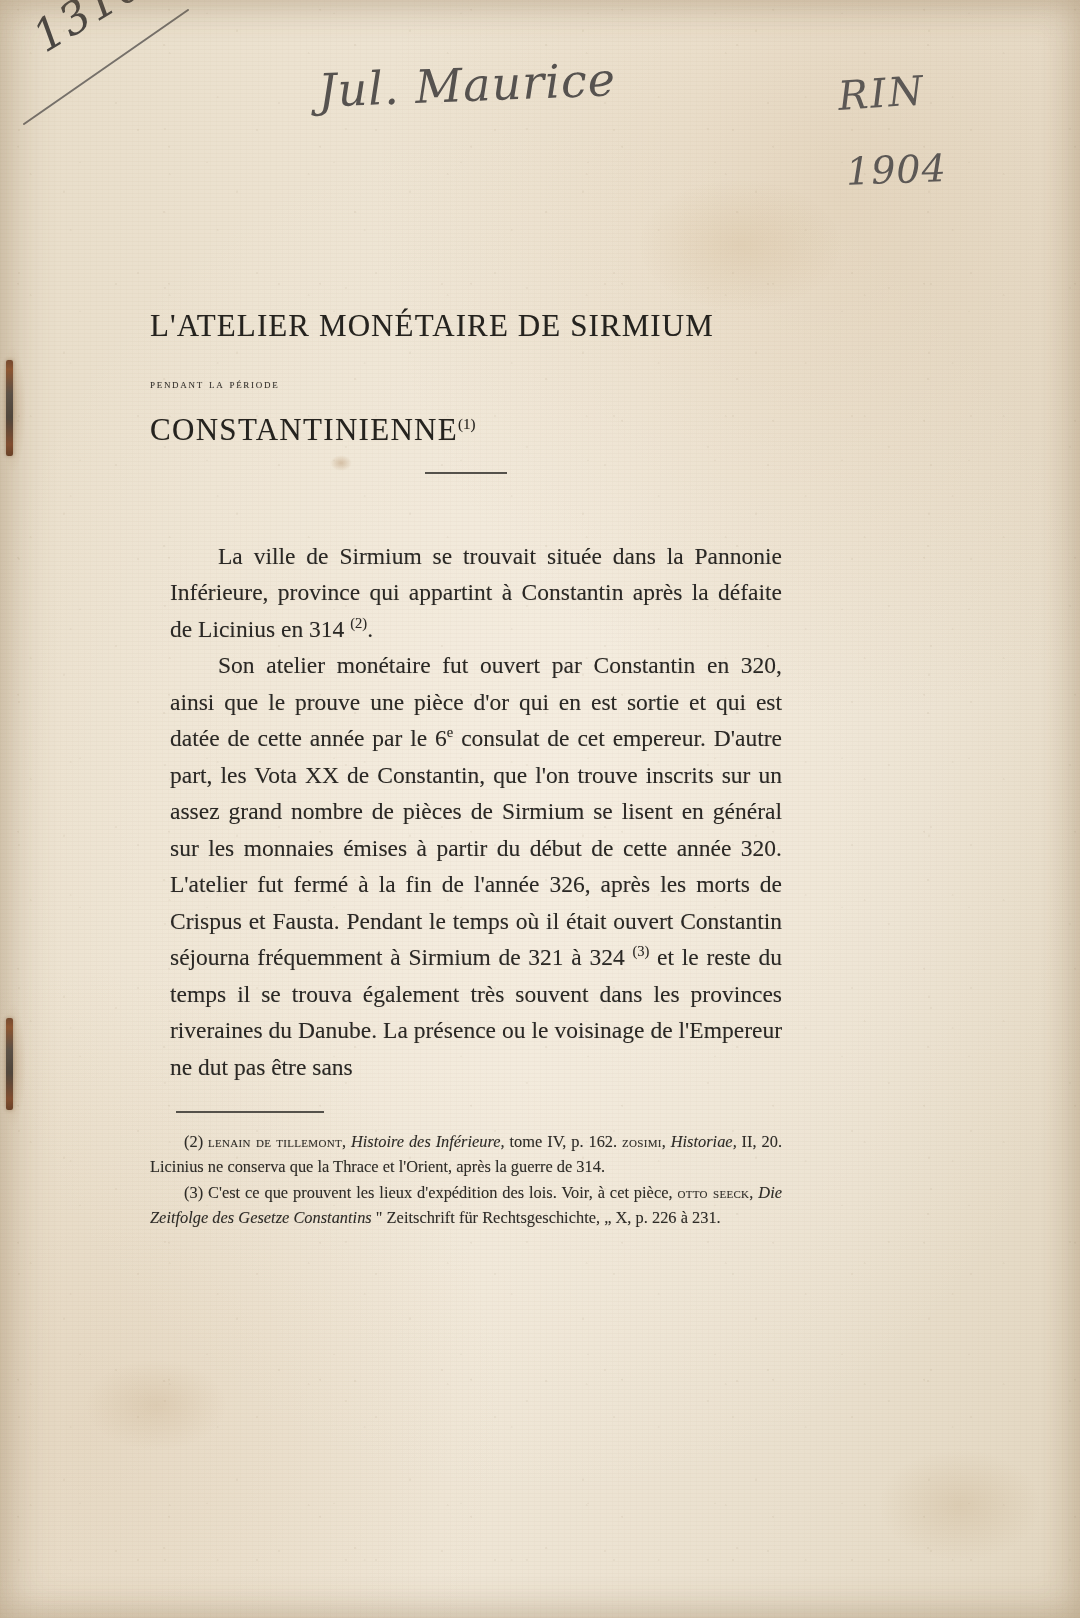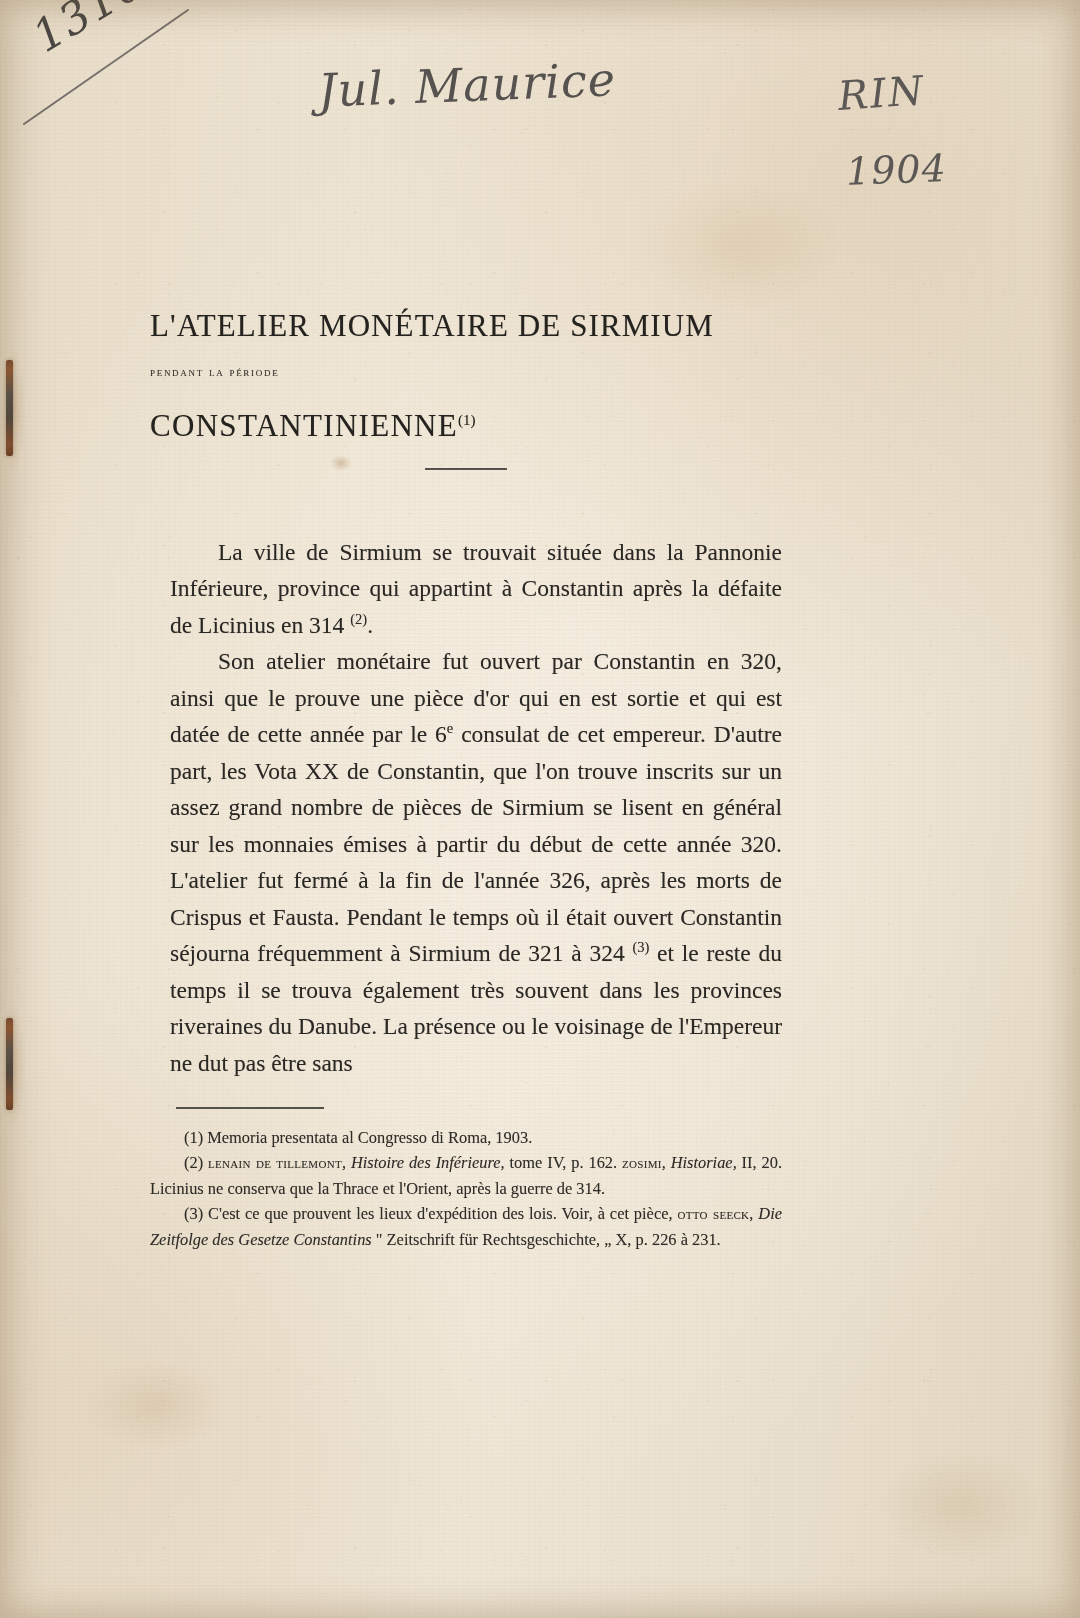--- a/index.html
+++ b/index.html
@@ -161,30 +161,30 @@
   .main-title {
     font-size: 31px;
     letter-spacing: 1.1px;
     color: #25231f;
     font-weight: 400;
     white-space: nowrap;
     font-family: "Liberation Serif", serif;
   }
 
   .subtitle {
-    margin-top: 20px;
+    margin-top: 32px;
     font-size: 13.5px;
     letter-spacing: 1.7px;
     color: #33302c;
     font-variant: small-caps;
     text-transform: lowercase;
   }
 
   .title-2 {
-    margin-top: 28px;
+    margin-top: 20px;
     font-size: 31px;
     letter-spacing: 1.3px;
     color: #25231f;
     font-family: "Liberation Serif", serif;
   }
   .title-2 .note {
     font-size: 15px;
     vertical-align: super;
     letter-spacing: 0;
   }
@@ -308,21 +308,20 @@
     <div class="body-text">
       <p><span>La ville de Sirmium se trouvait située dans la Pannonie Inférieure, province qui appartint à Constantin après la défaite de Licinius en 314 </span><sup>(2)</sup><span>.</span></p>
 
       <p><span>Son atelier monétaire fut ouvert par Constantin en 320, ainsi que le prouve une pièce d'or qui en est sortie et qui est datée de cette année par le 6</span><sup>e</sup><span> consulat de cet empereur. D'autre part, les Vota XX de Constantin, que l'on trouve inscrits sur un assez grand nombre de pièces de Sirmium se lisent en général sur les monnaies émises à partir du début de cette année 320. L'atelier fut fermé à la fin de l'année 326, après les morts de Crispus et Fausta. Pendant le temps où il était ouvert Constantin séjourna fréquemment à Sirmium de 321 à 324 </span><sup>(3)</sup><span> et le reste du temps il se trouva également très souvent dans les provinces riveraines du Danube. La présence ou le voisinage de l'Empereur ne dut pas être sans</span></p>
     </div>
 
     <div class="rule-footnote"></div>
 
     <div class="footnotes">
 
-      <p><span>(1)</span><span> Memoria presentata al Congresso di Roma, 1903.</span></p>
 
       <p><span>(2)</span> <span class="sc">Lenain de Tillemont</span><span>, </span><span class="it">Histoire des Inférieure,</span><span> tome IV, p. 162. </span><span class="sc">Zosimi</span><span>, </span><span class="it">Historiae,</span><span> II, 20. Licinius ne conserva que la Thrace et l'Orient, après la guerre de 314.</span></p>
 
       <p><span>(3)</span><span> C'est ce que prouvent les lieux d'expédition des lois. Voir, à cet pièce, </span><span class="sc">Otto Seeck</span><span>, </span><span class="it">Die Zeitfolge des Gesetze Constantins</span><span> " Zeitschrift für Rechtsgeschichte, „ X, p. 226 à 231.</span></p>
 
     </div>
   </div>
 
   <div class="edge-shade"></div>
 </div>

